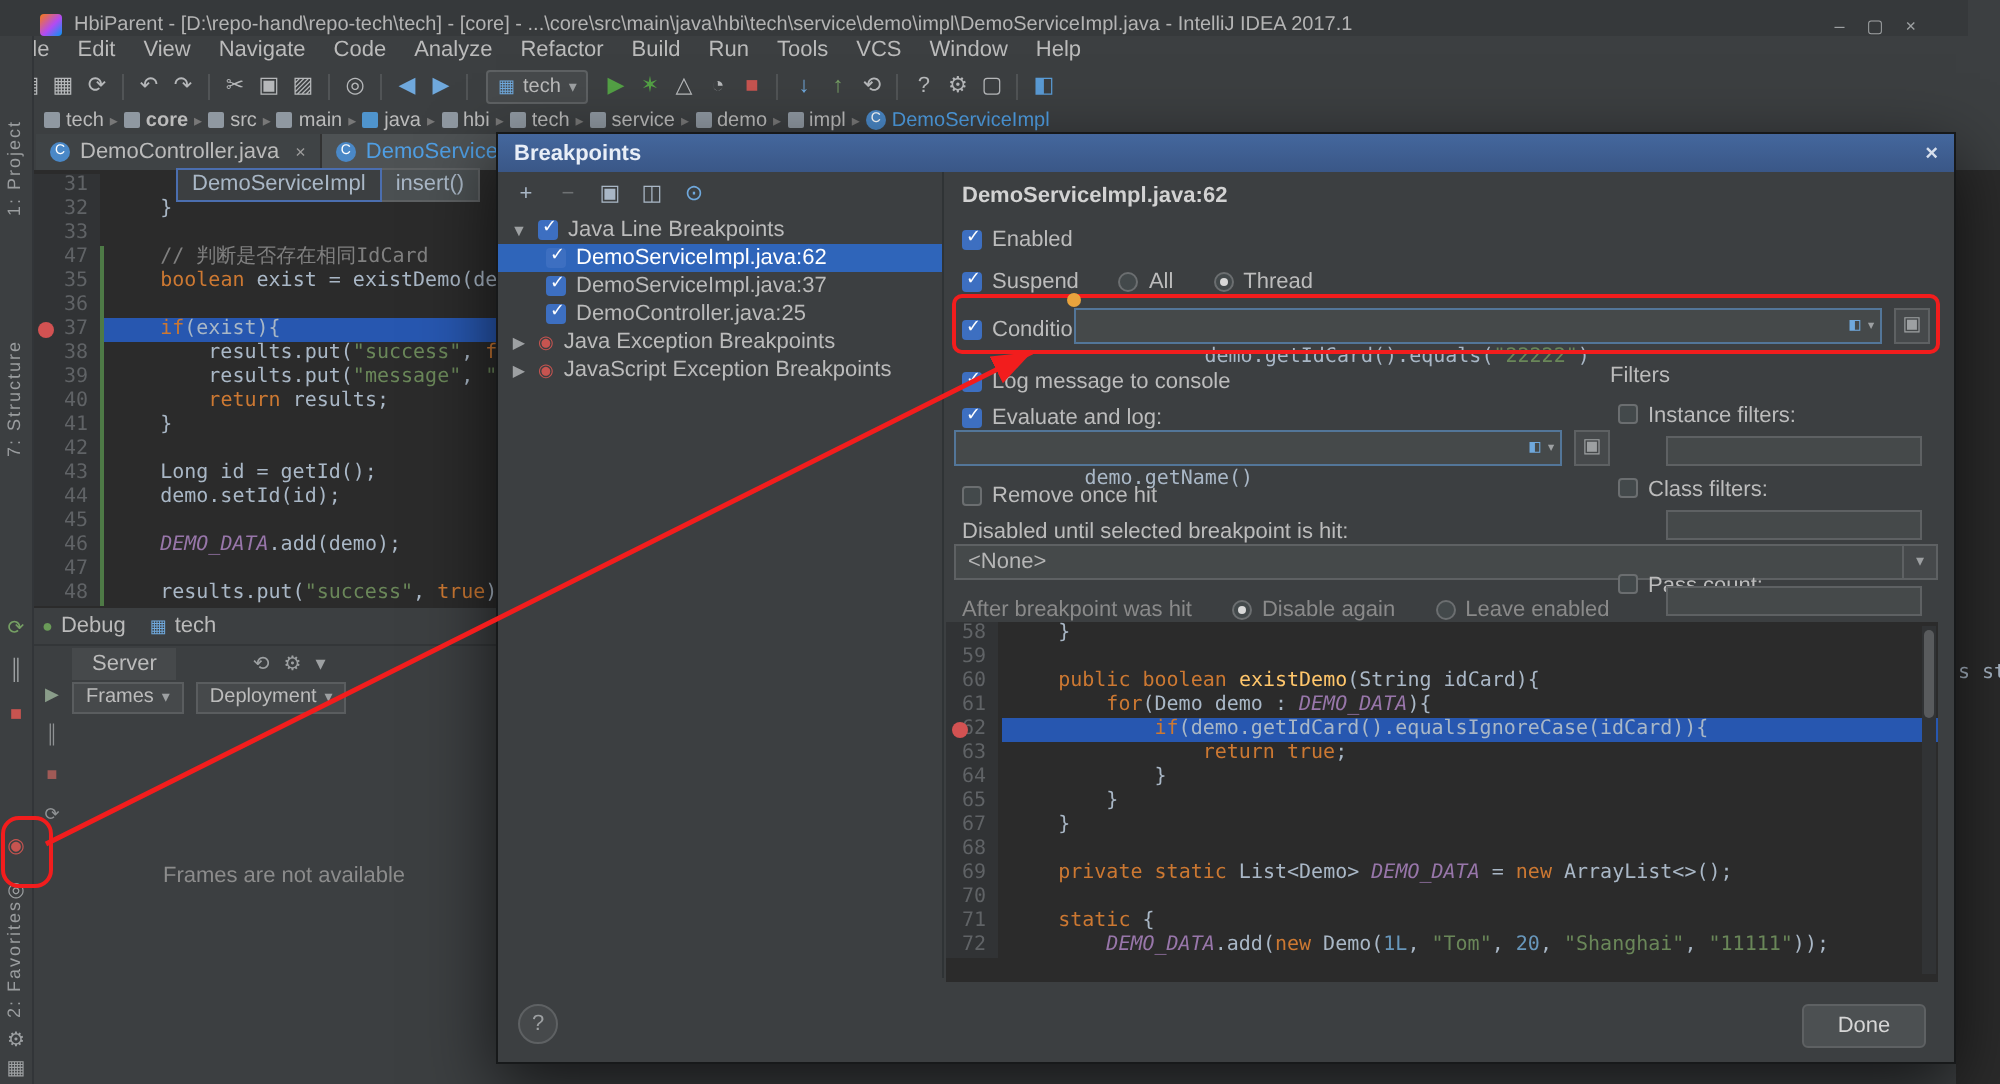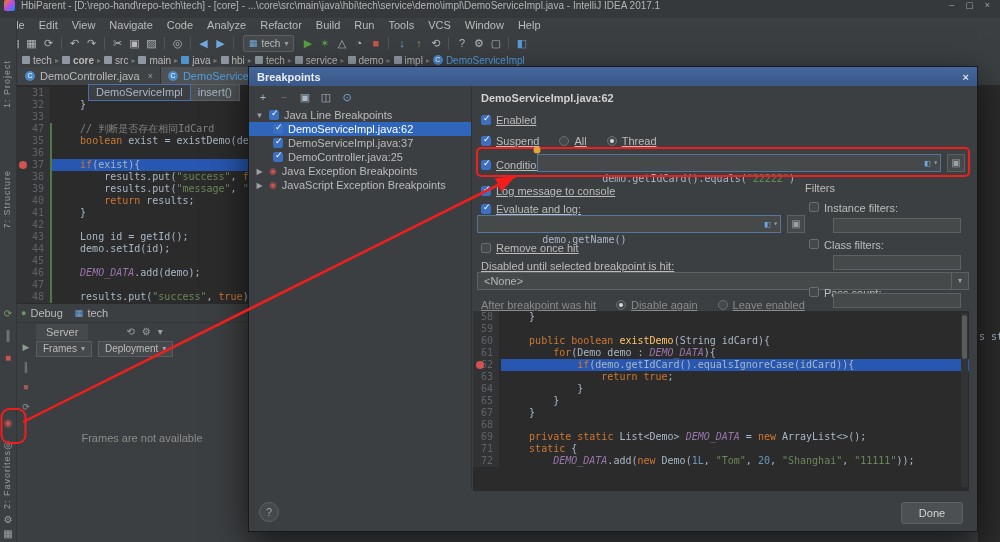--- a/index.html
+++ b/index.html
@@ -1,18 +1,18 @@
 <!DOCTYPE html>
 <html><head>
 <meta charset="utf-8">
 <style>
   html,body{margin:0;padding:0;background:#1e1f22;}
   #app{position:relative;width:1000px;height:542px;background:#3c3f41;font-family:"Liberation Sans",sans-serif;color:#bbbbbb;overflow:hidden;font-size:11px;}
   
-  .titlebar{position:absolute;left:0;top:0;right:0;height:18px;background:#36393b;display:flex;align-items:flex-start;padding:0 4px;border-bottom:1px solid #2c2e2f;}
+  .titlebar{position:absolute;left:0;top:0;right:16px;height:18px;background:#36393b;display:flex;align-items:flex-end;padding:0 20px;border-bottom:1px solid #2c2e2f;}
   .logo{width:11px;height:11px;border-radius:2px;background:linear-gradient(135deg,#f97a12,#b24bf3 55%,#0296f2);margin-right:6px;}
   .title-text{flex:1;font-size:10px;color:#b4b4b4;white-space:nowrap;overflow:hidden;text-overflow:ellipsis;}
   .win-controls{display:flex;gap:11px;padding:0 6px;color:#9da0a2;font-size:9px;}
   .menubar{position:absolute;left:0;top:18px;right:0;height:15px;line-height:15px;background:#3c3f41;}
   .menu-item{padding:0 7px;color:#bbbbbb;cursor:default;}
   .toolbar{position:absolute;left:0;top:33px;right:0;height:20px;display:flex;align-items:center;padding-left:6px;background:#3c3f41;border-bottom:1px solid #333638;}
   .tb-group{display:flex;align-items:center;}
   .tbi{width:17px;text-align:center;font-size:11px;line-height:18px;}
   .tbsep{width:1px;height:13px;background:#515456;margin:0 4px;}
   .run-config{display:flex;align-items:center;gap:4px;background:#46494b;border:1px solid #5e6163;border-radius:2px;height:15px;padding:0 5px;margin:0 5px;font-size:10px;color:#bcbcbc;}
@@ -82,21 +82,21 @@
   .arrow{width:9px;color:#9da0a2;font-size:8px;text-align:center;}
   .exc-icon{color:#c75450;font-size:9px;}
   .tlab{overflow:hidden;text-overflow:ellipsis;}
   .cb{flex:none;display:inline-block;width:10px;height:10px;background:#43494b;border:1px solid #6b6e70;border-radius:2px;position:relative;box-sizing:border-box;}
   .cb.on{background:#3d6fc1;border-color:#3d6fc1;}
   .cb.on::after{content:"✓";position:absolute;left:1px;top:-3px;font-size:9px;color:#fff;}
   .radio{flex:none;display:inline-block;width:10px;height:10px;border:1px solid #6b6e70;border-radius:50%;background:#43494b;position:relative;box-sizing:border-box;}
   .radio.on::after{content:"";position:absolute;left:2px;top:2px;width:4px;height:4px;border-radius:50%;background:#d8d8d8;}
   .detail{position:absolute;left:224px;top:0;width:496px;height:225px;}
   .d-header{position:absolute;left:8px;top:6px;font-weight:bold;color:#d2d2d2;}
-  .d-row{position:absolute;left:8px;height:14px;display:flex;align-items:center;gap:5px;color:#bcbcbc;white-space:nowrap;text-decoration:underline;}
+  .d-row{position:absolute;left:8px;height:14px;display:flex;align-items:center;gap:5px;color:#bcbcbc;white-space:nowrap;}
   .d-row .gap{width:10px;}
   .dim{color:#8a8a8a;}
   .expr{position:absolute;background:#45494a;border:1px solid #537699;height:18px;line-height:16px;font-family:"DejaVu Sans Mono",monospace;font-size:10px;padding:0 4px;white-space:pre;box-sizing:border-box;}
   .expr-icons{position:absolute;right:2px;top:0;height:16px;display:flex;align-items:center;gap:3px;font-size:8px;color:#9da0a2;}
   .expr-icons .blue{color:#6fa8dc;font-size:9px;}
   .sq-btn{position:absolute;width:18px;height:18px;background:#46494b;border:1px solid #5e6163;text-align:center;line-height:16px;font-size:10px;color:#9da0a2;box-sizing:border-box;}
   .combo{position:absolute;height:18px;background:#45494a;border:1px solid #5e6163;line-height:16px;padding-left:6px;color:#b6b6b6;box-sizing:border-box;}
   .arr-btn{position:absolute;right:0;top:0;width:16px;height:16px;border-left:1px solid #5e6163;background:#46494b;text-align:center;color:#9da0a2;font-size:8px;line-height:15px;}
   .f-title{position:absolute;left:332px;top:96px;color:#bcbcbc;}
   .f-row{position:absolute;left:336px;height:14px;display:flex;gap:5px;color:#bcbcbc;white-space:nowrap;}
@@ -451,20 +451,21 @@
             <div class="line"><span class="gut">59</span><span class="chg"></span><span class="code"></span></div>
             <div class="line"><span class="gut">60</span><span class="chg"></span><span class="code"><span class="tk-p">    </span><span class="tk-k">public</span><span class="tk-p"> </span><span class="tk-k">boolean</span><span class="tk-p"> </span><span class="tk-m">existDemo</span><span class="tk-p">(String idCard){</span></span></div>
             <div class="line"><span class="gut">61</span><span class="chg"></span><span class="code"><span class="tk-p">        </span><span class="tk-k">for</span><span class="tk-p">(Demo demo : </span><span class="tk-f">DEMO_DATA</span><span class="tk-p">){</span></span></div>
             <div class="line hl"><span class="gut bp">62</span><span class="chg"></span><span class="code"><span class="tk-p">            </span><span class="tk-k">if</span><span class="tk-p">(demo.getIdCard().equalsIgnoreCase(idCard)){</span></span></div>
             <div class="line"><span class="gut">63</span><span class="chg"></span><span class="code"><span class="tk-p">                </span><span class="tk-k">return</span><span class="tk-p"> </span><span class="tk-k">true</span><span class="tk-p">;</span></span></div>
             <div class="line"><span class="gut">64</span><span class="chg"></span><span class="code"><span class="tk-p">            }</span></span></div>
             <div class="line"><span class="gut">65</span><span class="chg"></span><span class="code"><span class="tk-p">        }</span></span></div>
             <div class="line"><span class="gut">67</span><span class="chg"></span><span class="code"><span class="tk-p">    }</span></span></div>
             <div class="line"><span class="gut">68</span><span class="chg"></span><span class="code"></span></div>
             <div class="line"><span class="gut">69</span><span class="chg"></span><span class="code"><span class="tk-p">    </span><span class="tk-k">private</span><span class="tk-p"> </span><span class="tk-k">static</span><span class="tk-p"> List&lt;Demo&gt; </span><span class="tk-f">DEMO_DATA</span><span class="tk-p"> = </span><span class="tk-k">new</span><span class="tk-p"> ArrayList&lt;&gt;();</span></span></div>
+            <div class="line"><span class="gut">70</span><span class="chg"></span><span class="code"></span></div>
             <div class="line"><span class="gut">71</span><span class="chg"></span><span class="code"><span class="tk-p">    </span><span class="tk-k">static</span><span class="tk-p"> {</span></span></div>
             <div class="line"><span class="gut">72</span><span class="chg"></span><span class="code"><span class="tk-p">        </span><span class="tk-f">DEMO_DATA</span><span class="tk-p">.add(</span><span class="tk-k">new</span><span class="tk-p"> Demo(</span><span class="tk-n">1L</span><span class="tk-p">, </span><span class="tk-s">"Tom"</span><span class="tk-p">, </span><span class="tk-n">20</span><span class="tk-p">, </span><span class="tk-s">"Shanghai"</span><span class="tk-p">, </span><span class="tk-s">"11111"</span><span class="tk-p">));</span></span></div>
           </div>
         <div class="pv-scroll">
             <div class="pv-thumb"></div>
           </div>
       </div>
 
       <div class="dlg-bottom">
         <span class="help-btn">?</span>

